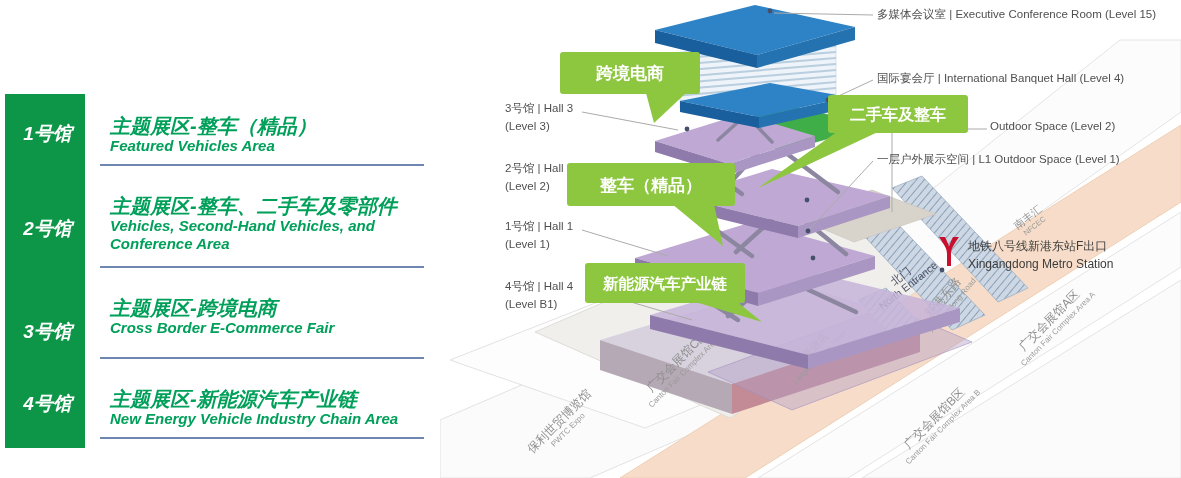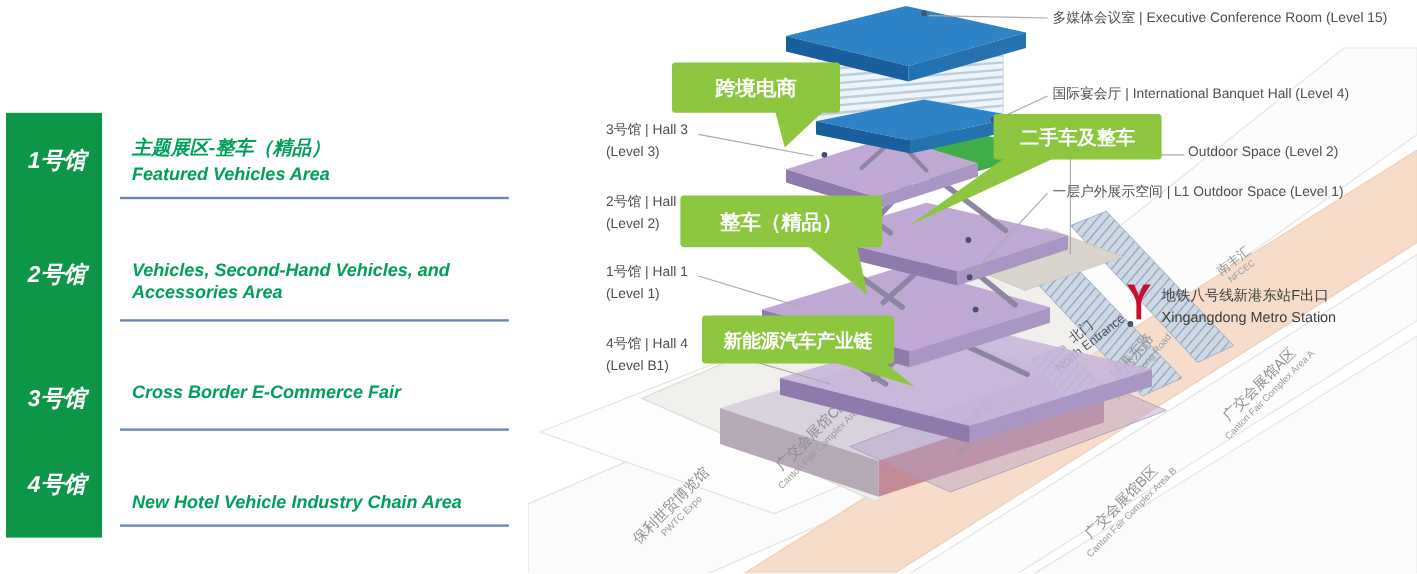--- a/index.html
+++ b/index.html
@@ -3,21 +3,21 @@
 <meta charset="utf-8">
 <style>
   html,body{margin:0;padding:0;background:#fff;}
   .stage{position:relative;width:1181px;height:478px;overflow:hidden;background:#ffffff;
          font-family:"Liberation Sans","DejaVu Sans",sans-serif;}
   
   .green-bar{position:absolute;left:5px;top:94px;width:80px;height:354px;background:#0e9648;}
   .bar-item{position:absolute;left:5px;width:85px;text-align:center;color:#ffffff;
             font-weight:bold;font-style:italic;font-size:19px;letter-spacing:0;}
   .blk-title{position:absolute;left:110px;color:#00a05a;font-weight:bold;font-style:italic;
-             font-size:16px;white-space:nowrap;}
+             font-size:20px;white-space:nowrap;}
   .blk-sub{position:absolute;left:110px;color:#00a05a;font-weight:bold;font-style:italic;
            font-size:15px;line-height:18px;width:300px;}
   .divider{position:absolute;left:100px;width:324px;height:0;border-top:2px solid #6e87b0;}
   
   .diagram{position:absolute;left:440px;top:0;}
   text{font-family:"Liberation Sans","DejaVu Sans",sans-serif;}
   .lbl{font-size:11.5px;fill:#4f4f4f;}
   .glbl-zh{font-size:12px;fill:#8f8f8f;}
   .glbl-en{font-size:8px;fill:#9b9b9b;}
   .badge-txt{font-size:16px;font-weight:bold;fill:#ffffff;text-anchor:middle;}
@@ -31,27 +31,30 @@
 
   <div class="bar-item" style="top:121px">1号馆</div>
   <div class="bar-item" style="top:216px">2号馆</div>
   <div class="bar-item" style="top:319px">3号馆</div>
   <div class="bar-item" style="top:391px">4号馆</div>
 
   <div class="blk-title" style="top:113px">主题展区-整车（精品）</div>
   <div class="blk-sub" style="top:137px">Featured Vehicles Area</div>
   <div class="divider" style="top:164px"></div>
 
-  <div class="blk-sub" style="top:217px">Vehicles, Second-Hand Vehicles, and Accessories Area</div>
+  <div class="blk-title" style="top:193px">主题展区-整车、二手车及零部件</div>
+  <div class="blk-sub" style="top:217px">Vehicles, Second-Hand Vehicles, and Conference Area</div>
   <div class="divider" style="top:266px"></div>
 
+  <div class="blk-title" style="top:295px">主题展区-跨境电商</div>
   <div class="blk-sub" style="top:319px">Cross Border E-Commerce Fair</div>
   <div class="divider" style="top:357px"></div>
 
-  <div class="blk-sub" style="top:410px">New Hotel Vehicle Industry Chain Area</div>
+  <div class="blk-title" style="top:386px">主题展区-新能源汽车产业链</div>
+  <div class="blk-sub" style="top:410px">New Energy Vehicle Industry Chain Area</div>
   <div class="divider" style="top:437px"></div>
 
   <svg class="diagram" width="741" height="478" viewBox="0 0 741 478">
     <defs>
       <pattern id="hatch" width="6" height="6" patternUnits="userSpaceOnUse" patternTransform="rotate(40)">
         <rect width="6" height="6" fill="#cdd8e4"></rect>
         <line x1="0" y1="0" x2="0" y2="6" stroke="#8aa0b8" stroke-width="2"></line>
       </pattern>
     </defs>
 

